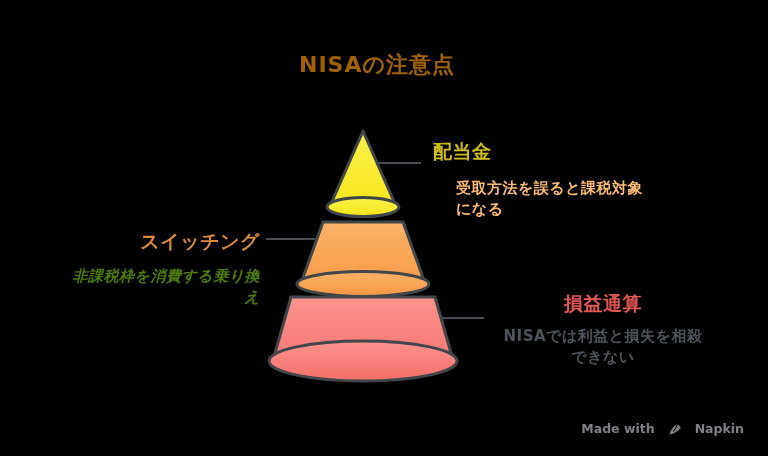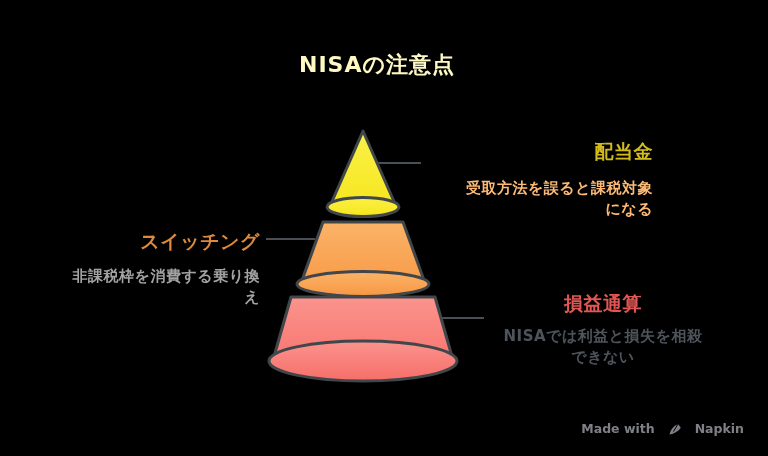--- a/index.html
+++ b/index.html
@@ -14,40 +14,40 @@
   }
   .funnel-svg { position:absolute; left:0; top:0; width:768px; height:456px; }
   .label-block { position:absolute; }
   .label-block .lvl-label {
     font-size:19px; font-weight:700; line-height:20px; letter-spacing:0.5px;
   }
   .label-block .lvl-desc {
     font-size:15px; font-weight:600; line-height:21px; letter-spacing:0.5px;
     color:#4e545b; white-space:pre-line;
   }
-  .block-dividend { left:433px; top:141px; width:220px; text-align:right;text-decoration:underline; }
+  .block-dividend { left:433px; top:141px; width:220px; text-align:left;text-decoration:underline; }
   .block-dividend .lvl-label { margin-bottom:17px; }
   .block-switching { left:38px; top:215px; width:222px; text-align:right;margin-top:16px; }
   .block-switching .lvl-label { margin-bottom:15px; }
   .block-loss { left:488px; top:293px; width:230px; text-align:center; }
   .block-loss .lvl-label { margin-bottom:13px; }
   .watermark {
     position:absolute; right:24px; bottom:20px; display:flex; align-items:center;
     gap:13px; font-size:12.5px; font-weight:600; color:#7e8085;
   }
   .watermark svg { display:block; }
   .funnel-svg g.level { stroke-width:3; stroke-linejoin:round; stroke-linecap:round; }
   .funnel-svg g.connectors line { stroke-width:2; }
 </style>
 </head>
 <body>
 
 <div class="canvas">
 
-  <h1 class="title" style="color: #fef9c3;">NISAの注意点</h1>
+  <h1 class="title" style="color: #a16207;">NISAの注意点</h1>
 
   <svg class="funnel-svg" viewBox="0 0 768 456">
     <defs>
       <linearGradient id="gradY" x1="0" y1="0" x2="0" y2="1">
         <stop offset="0" stop-color="#faf149"></stop>
         <stop offset="1" stop-color="#f6e51a"></stop>
       </linearGradient>
       <linearGradient id="gradO" x1="0" y1="0" x2="0" y2="1">
         <stop offset="0" stop-color="#fbb368"></stop>
         <stop offset="1" stop-color="#f69743"></stop>
@@ -81,21 +81,21 @@
   </svg>
 
   <div class="label-block block-dividend">
     <div class="lvl-label" style="color: rgb(210, 188, 29);">配当金</div>
     <div class="lvl-desc" style="color: #fdba74; margin-left: 23px;">受取方法を誤ると課税対象
 になる</div>
   </div>
 
   <div class="label-block block-switching">
     <div class="lvl-label" style="color: rgb(222, 138, 60);">スイッチング</div>
-    <div class="lvl-desc" style="color: #a3a3a3;">非課税枠を消費する乗り換
+    <div class="lvl-desc" style="color: #4d7c0f; font-style: italic;">非課税枠を消費する乗り換
 え</div>
   </div>
 
   <div class="label-block block-loss">
     <div class="lvl-label" style="color: rgb(226, 87, 84);">損益通算</div>
     <div class="lvl-desc" style="color: rgb(78, 84, 91);">NISAでは利益と損失を相殺
 できない</div>
   </div>
 
   <div class="watermark" style="color: rgb(126, 128, 133);">

